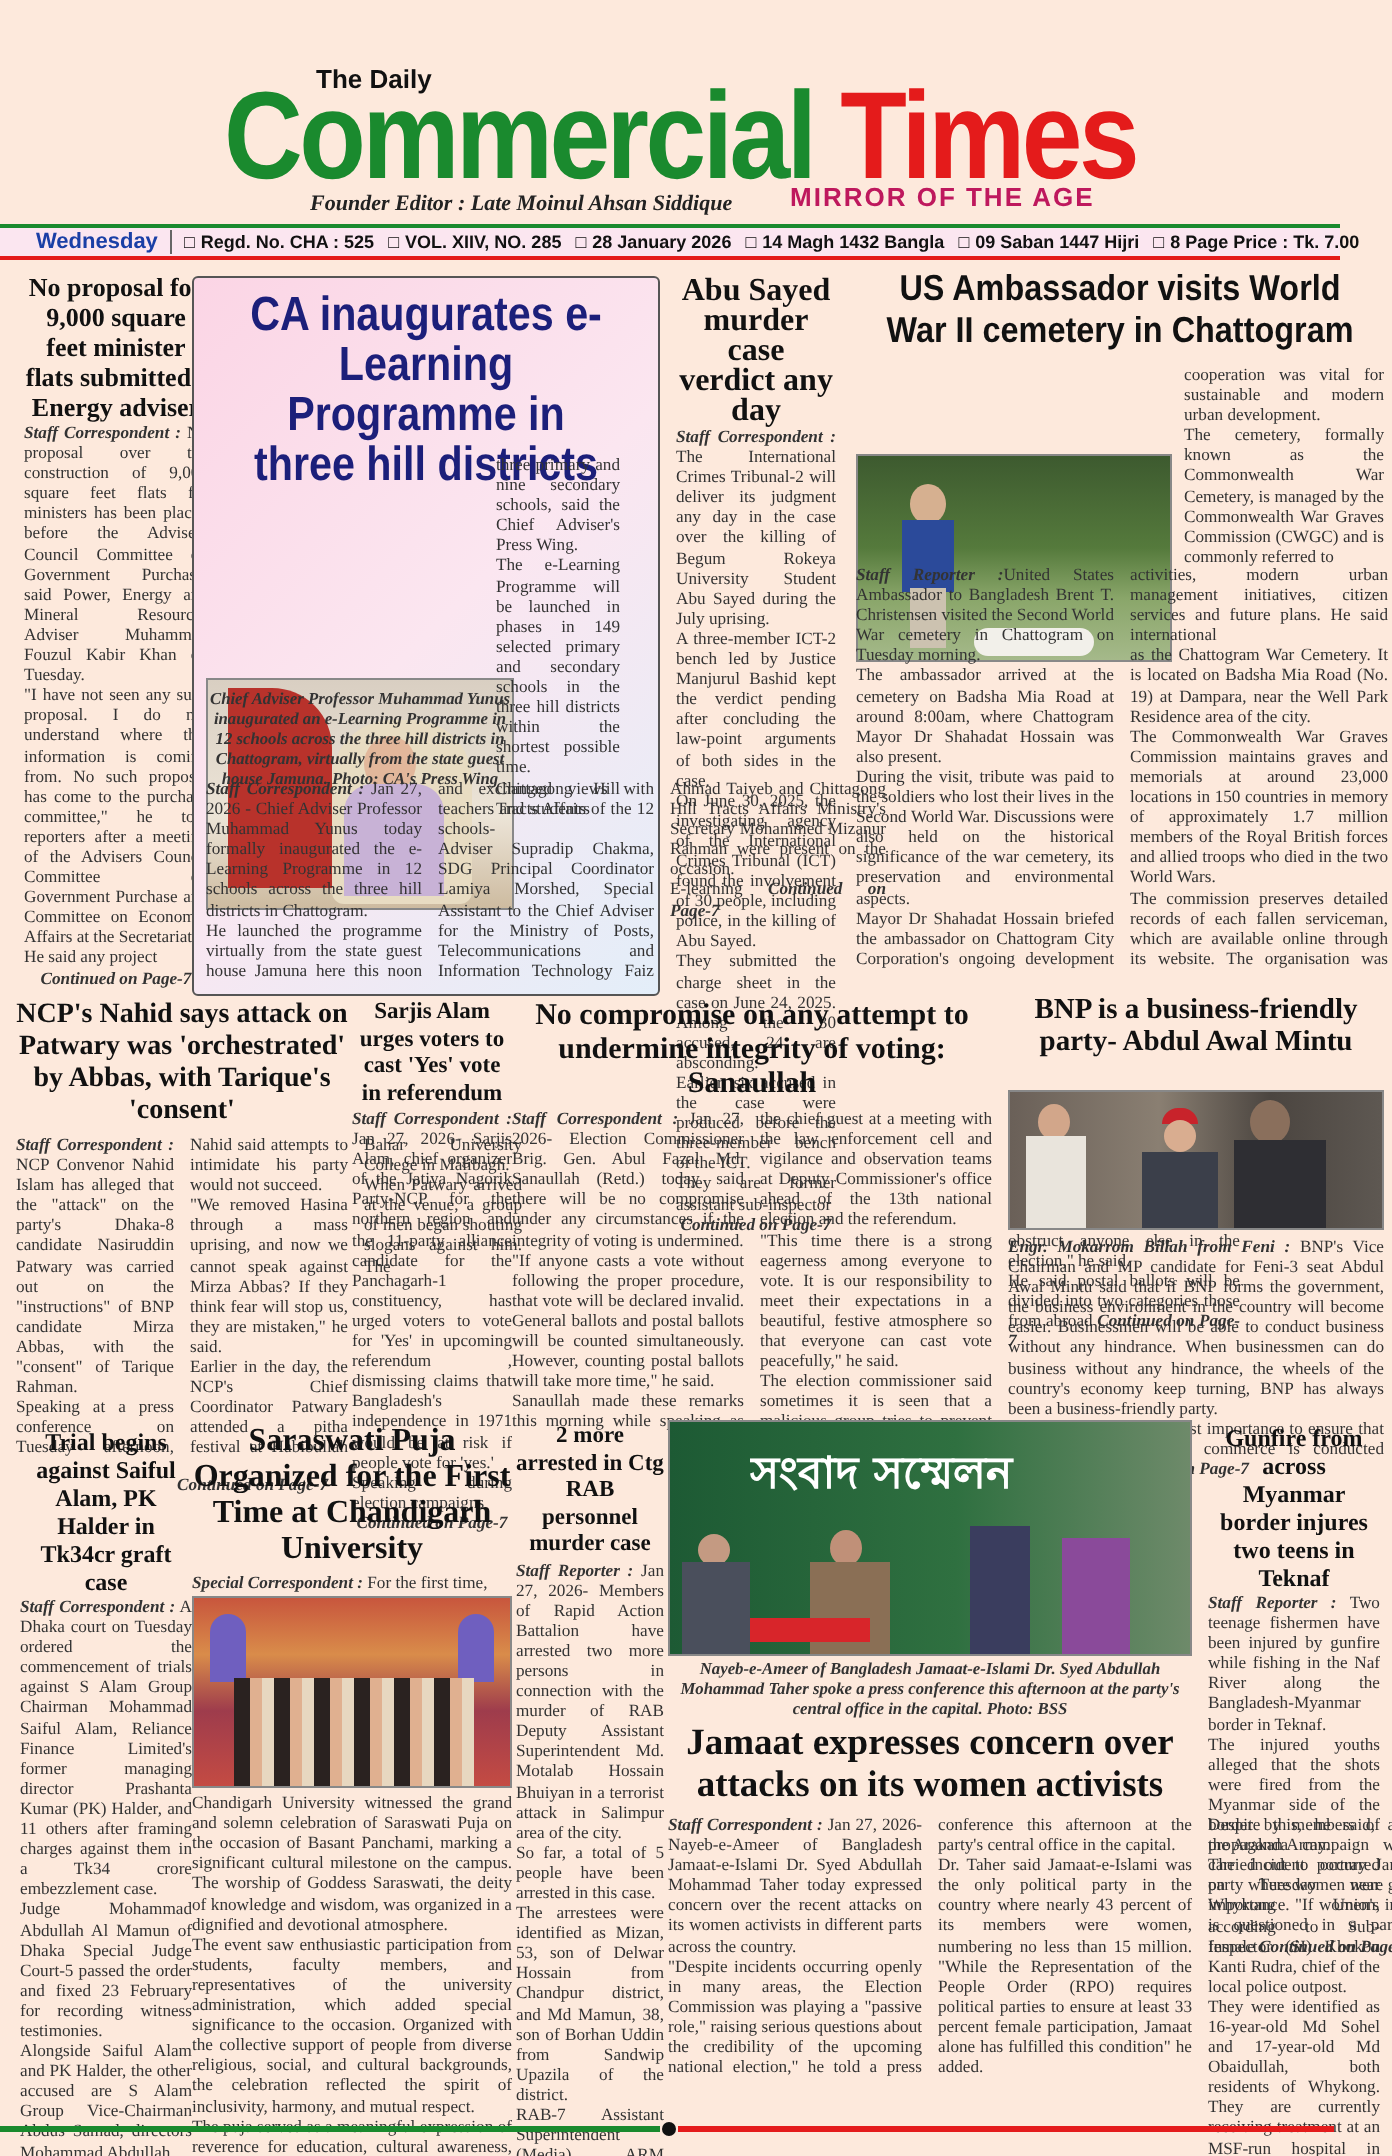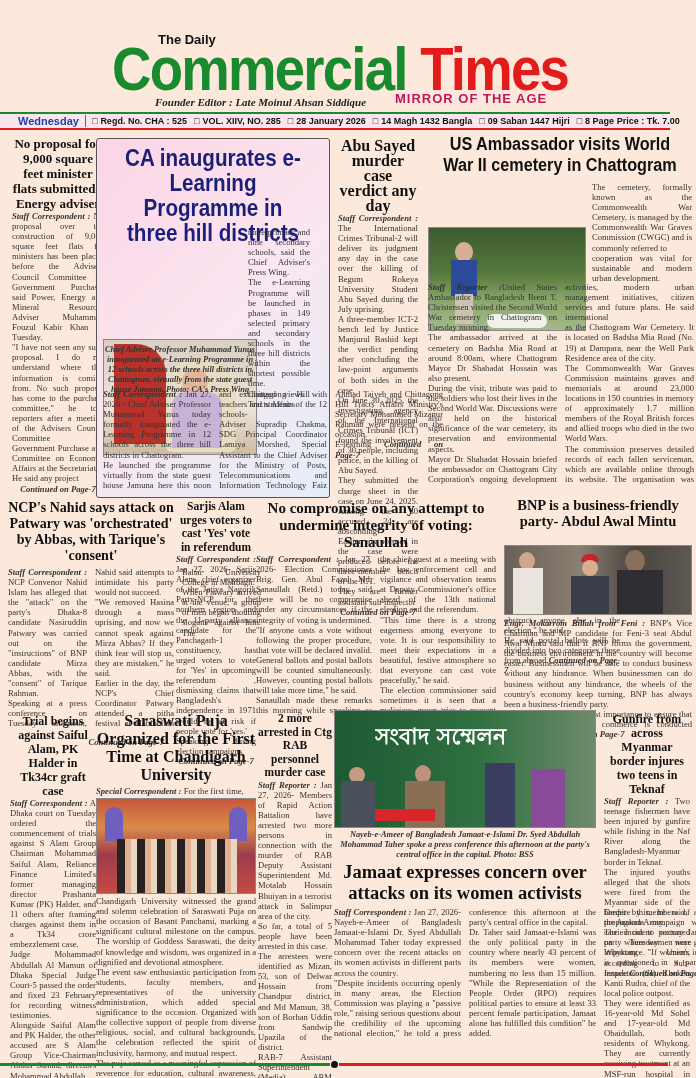--- a/index.html
+++ b/index.html
@@ -95,22 +95,22 @@
 
 <div class="abs" style="left:424px;top:134px;width:272px;height:364px">
   <h2 style="font-family:'Liberation Sans',sans-serif;font-size:18px;line-height:21px;transform:scaleX(.9);transform-origin:center;margin-bottom:3px">US Ambassador visits World War II cemetery in Chattogram</h2>
   <div class="abs photo" style="left:4px;top:48px;width:158px;height:104px;background:linear-gradient(180deg,#3d5a2f 0%,#557a3c 45%,#8aa66a 70%,#a5b98a 100%)">
     <div class="abs" style="left:26px;top:14px;width:18px;height:20px;background:#d6b090;border-radius:50%"></div>
     <div class="abs" style="left:22px;top:32px;width:26px;height:36px;background:#2b4a9a"></div>
     <div class="abs" style="left:26px;top:66px;width:18px;height:30px;background:#ccc2b0"></div>
     <div class="abs" style="left:58px;top:86px;width:60px;height:14px;background:#f2f0ea;border-radius:8px"></div>
   </div>
   <div class="abs body" style="left:168px;top:48px;width:100px">
+    <p>cooperation was vital for sustainable and modern urban development.</p>
     <p>The cemetery, formally known as the Commonwealth War Cemetery, is managed by the Commonwealth War Graves Commission (CWGC) and is commonly referred to</p>
-    <p>cooperation was vital for sustainable and modern urban development.</p>
   </div>
   <div class="abs body cols2" style="left:4px;top:148px;width:266px;height:210px">
     <p><span class="by">Staff Reporter :</span><span>United States Ambassador to Bangladesh Brent T. Christensen visited the Second World War cemetery in Chattogram on Tuesday morning.</span></p>
     <p>The ambassador arrived at the cemetery on Badsha Mia Road at around 8:00am, where Chattogram Mayor Dr Shahadat Hossain was also present.</p>
     <p>During the visit, tribute was paid to the soldiers who lost their lives in the Second World War. Discussions were also held on the historical significance of the war cemetery, its preservation and environmental aspects.</p>
     <p>Mayor Dr Shahadat Hossain briefed the ambassador on Chattogram City Corporation's ongoing development activities, modern urban management initiatives, citizen services and future plans. He said international</p>
     <p>as the Chattogram War Cemetery. It is located on Badsha Mia Road (No. 19) at Dampara, near the Well Park Residence area of the city.</p>
     <p>The Commonwealth War Graves Commission maintains graves and memorials at around 23,000 locations in 150 countries in memory of approximately 1.7 million members of the Royal British forces and allied troops who died in the two World Wars.</p>
     <p>The commission preserves detailed records of each fallen serviceman, which are available online through its website. The organisation was founded through the tireless efforts of Sir Fabian Ware, a British Red Cross official.</p>
 

